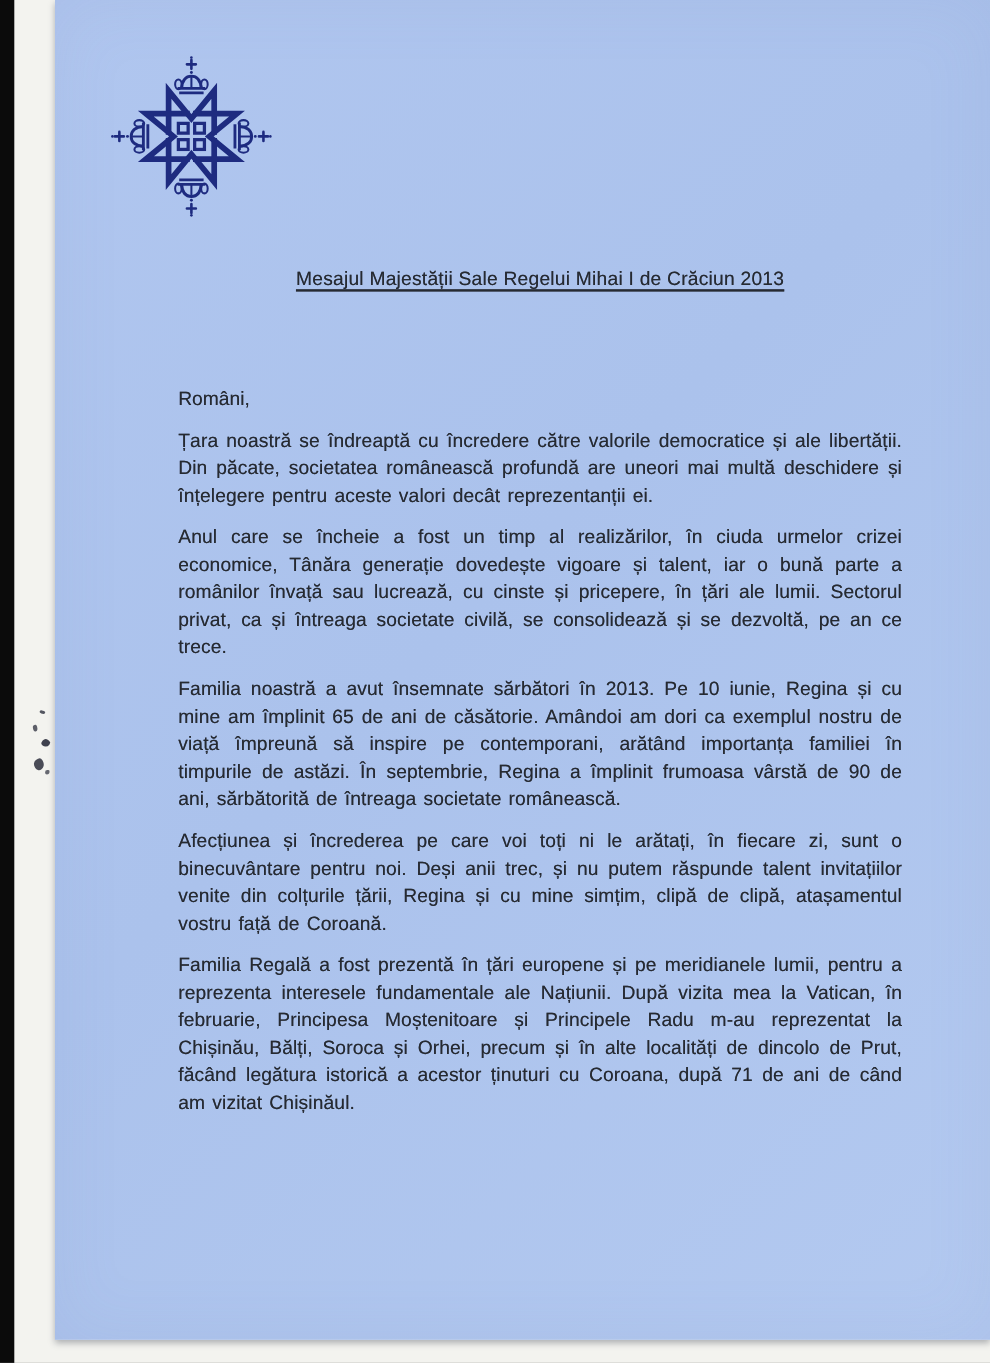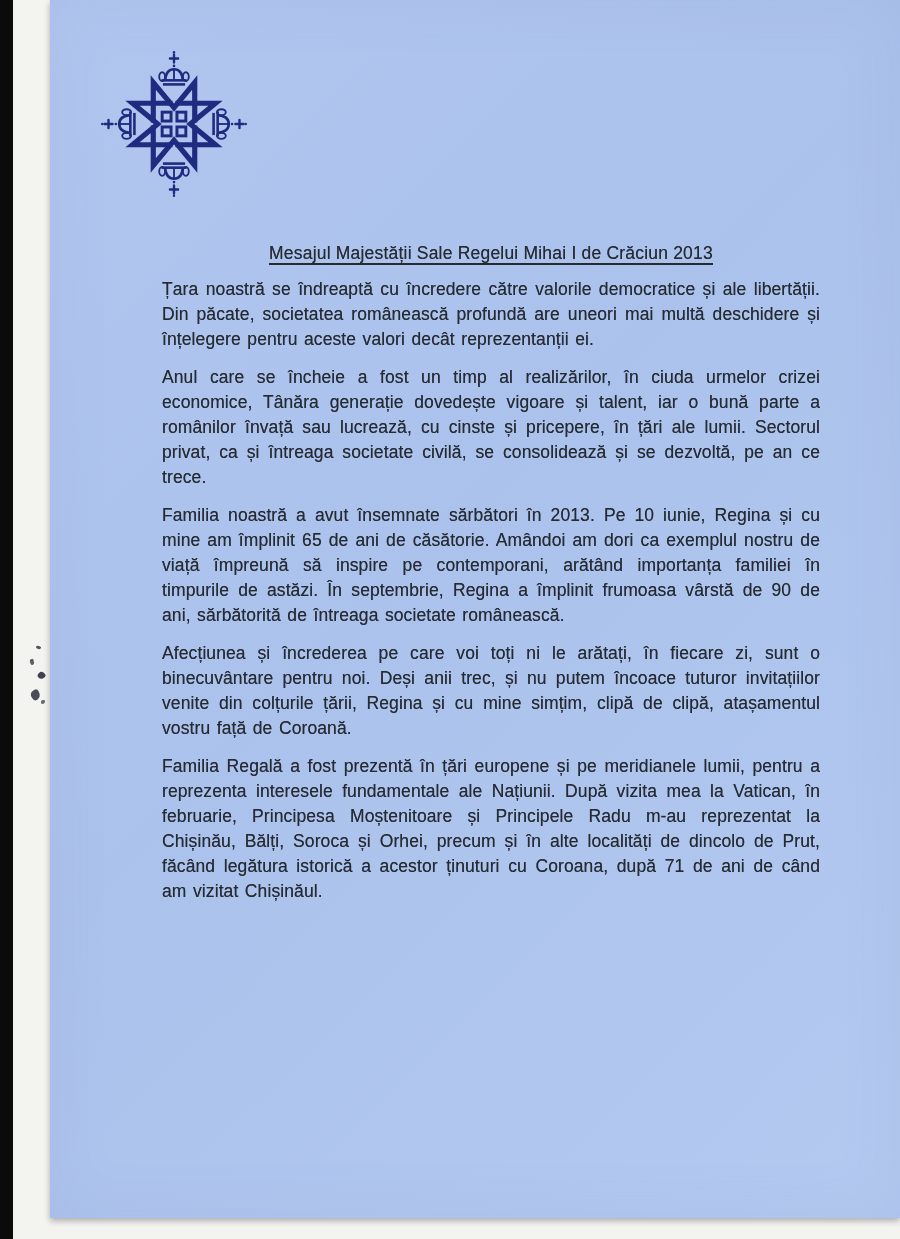--- a/index.html
+++ b/index.html
@@ -107,20 +107,21 @@
     <g stroke="#1e2b80" fill="none" stroke-width="4">
       <rect x="84" y="84" width="12" height="12"></rect>
       <rect x="104" y="84" width="12" height="12"></rect>
       <rect x="84" y="104" width="12" height="12"></rect>
       <rect x="104" y="104" width="12" height="12"></rect>
     </g>
   </svg>
 
   <div class="content">
     <h1 class="title">Mesajul Majestății Sale Regelui Mihai I de Crăciun 2013</h1>
+    <p class="salutation">Români,</p>
     <p class="body-par">Țara noastră se îndreaptă cu încredere către valorile democratice și ale libertății. Din păcate, societatea românească profundă are uneori mai multă deschidere și înțelegere pentru aceste valori decât reprezentanții ei.</p>
     <p class="body-par">Anul care se încheie a fost un timp al realizărilor, în ciuda urmelor crizei economice, Tânăra generație dovedește vigoare și talent, iar o bună parte a românilor învață sau lucrează, cu cinste și pricepere, în țări ale lumii. Sectorul privat, ca și întreaga societate civilă, se consolidează și se dezvoltă, pe an ce trece.</p>
     <p class="body-par">Familia noastră a avut însemnate sărbători în 2013. Pe 10 iunie, Regina și cu mine am împlinit 65 de ani de căsătorie. Amândoi am dori ca exemplul nostru de viață împreună să inspire pe contemporani, arătând importanța familiei în timpurile de astăzi. În septembrie, Regina a împlinit frumoasa vârstă de 90 de ani, sărbătorită de întreaga societate românească.</p>
-    <p class="body-par">Afecțiunea și încrederea pe care voi toți ni le arătați, în fiecare zi, sunt o binecuvântare pentru noi. Deși anii trec, și nu putem încoace tuturor invitațiilor venite din colțurile țării, Regina și cu mine simțim, clipă de clipă, atașamentul vostru față de Coroană.</p>
+    <p class="body-par">Afecțiunea și încrederea pe care voi toți ni le arătați, în fiecare zi, sunt o binecuvântare pentru noi. Deși anii trec, și nu putem răspunde talent invitațiilor venite din colțurile țării, Regina și cu mine simțim, clipă de clipă, atașamentul vostru față de Coroană.</p>
     <p class="body-par">Familia Regală a fost prezentă în țări europene și pe meridianele lumii, pentru a reprezenta interesele fundamentale ale Națiunii. După vizita mea la Vatican, în februarie, Principesa Moștenitoare și Principele Radu m-au reprezentat la Chișinău, Bălți, Soroca și Orhei, precum și în alte localități de dincolo de Prut, făcând legătura istorică a acestor ținuturi cu Coroana, după 71 de ani de când am vizitat Chișinăul.</p>
   </div>
 
 </div>
 
 </body></html>

